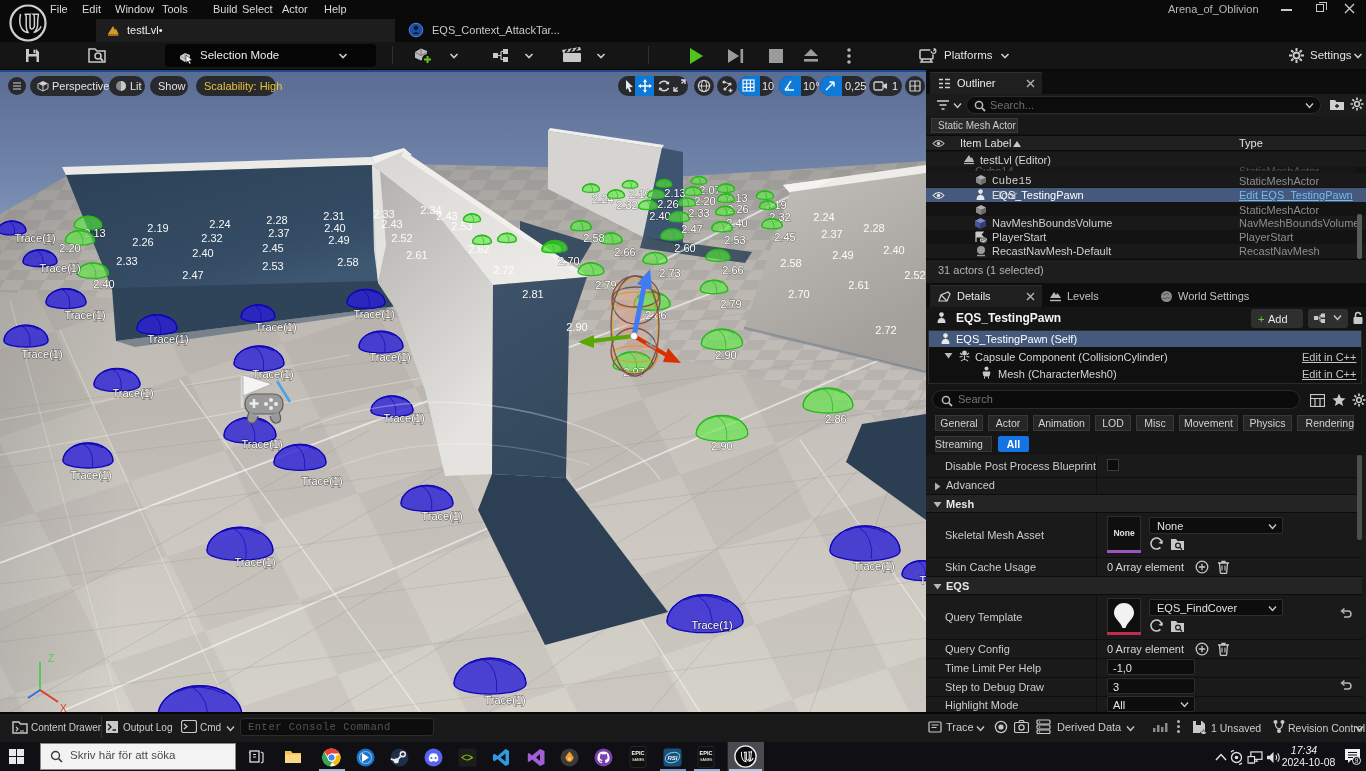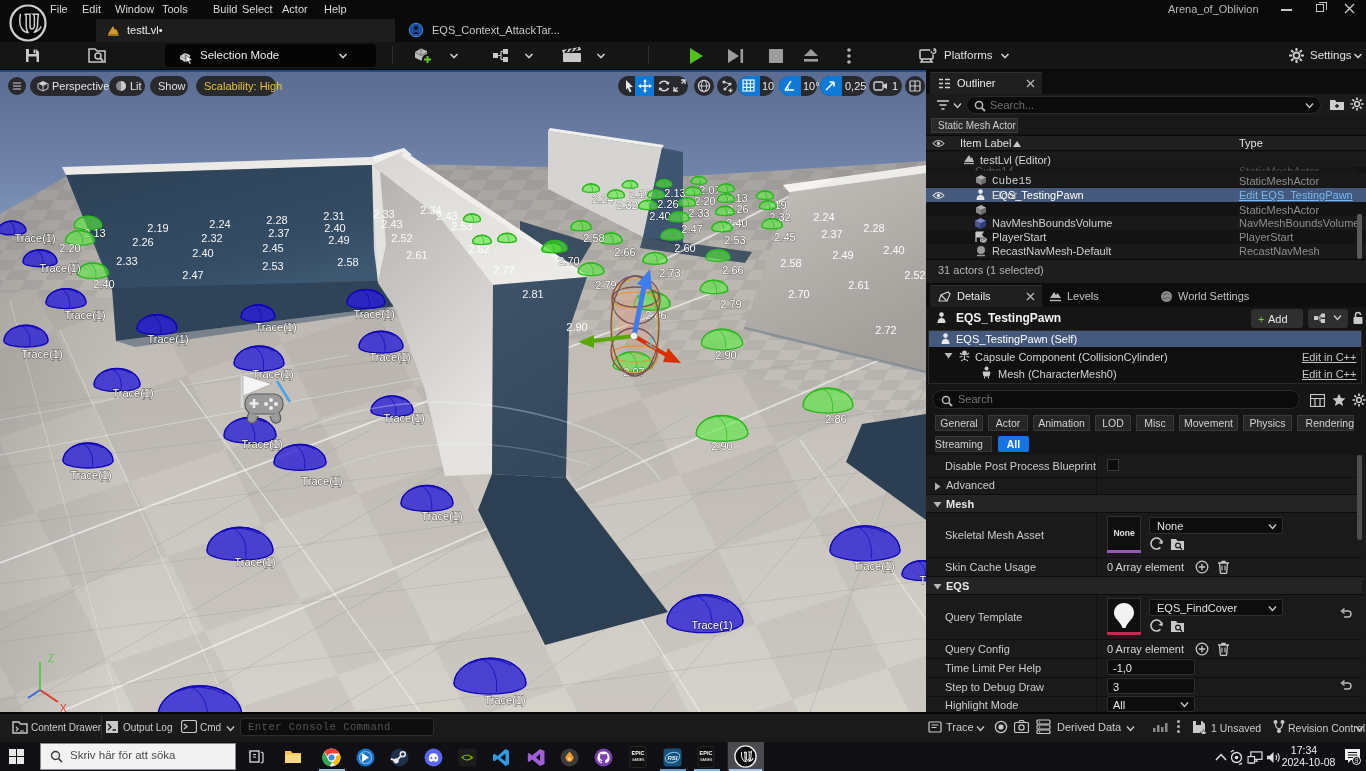--- a/index.html
+++ b/index.html
@@ -1216,20 +1216,20 @@
 <svg class="abs" style="left:1247px;top:751px;" width="16" height="13" viewBox="0 0 17 14">
       <rect x="4" y="1" width="12" height="8" fill="none" stroke="#e0e0e0" stroke-width="1.3"></rect>
       <path d="M8 11 h4 M10 9 v2" stroke="#e0e0e0" stroke-width="1.2"></path>
       <rect x="1" y="6" width="7" height="7" fill="#101014" stroke="#e0e0e0" stroke-width="1.2"></rect>
       <path d="M2.5 13 h4" stroke="#e0e0e0" stroke-width="1"></path>
     </svg>
 <svg class="abs" style="left:1266px;top:751px;" width="15" height="13" viewBox="0 0 16 14">
       <path d="M1 5 h3 l4-4 v12 l-4-4 H1 Z" fill="#e0e0e0"></path>
       <path d="M10.5 4.5 a4.5 4.5 0 0 1 0 5 M12.5 2.5 a7.5 7.5 0 0 1 0 9" stroke="#e0e0e0" stroke-width="1.2" fill="none"></path>
     </svg>
-<div class="txt" style="left:1284px;top:745px;width:40px;text-align:center;font-size:10.5px;color:#f0f0f0;">17:34</div>
+<div class="txt" style="left:1284px;top:745px;width:40px;text-align:center;font-size:10.5px;color:#f0f0f0;font-style:italic;">17:34</div>
 <div class="txt" style="left:1281px;top:757px;width:55px;text-align:center;font-size:10.5px;color:#f0f0f0;">2024-10-08</div>
 <svg class="abs" style="left:1344px;top:748px;" width="17" height="17" viewBox="0 0 17 17">
       <path d="M1 1 h15 v11 h-9 l-3 3 v-3 h-3 Z" fill="#f0f0f0"></path>
       <path d="M4 4.5 h9 M4 7 h9 M4 9.5 h5" stroke="#101014" stroke-width="1.1"></path>
       <circle cx="12.5" cy="12.5" r="4" fill="#101014" stroke="#f0f0f0" stroke-width="1"></circle>
       <text x="12.5" y="15" font-size="6.5" fill="#f0f0f0" text-anchor="middle" font-family="Liberation Sans">9</text>
     </svg>
 </div>
 </body></html>

